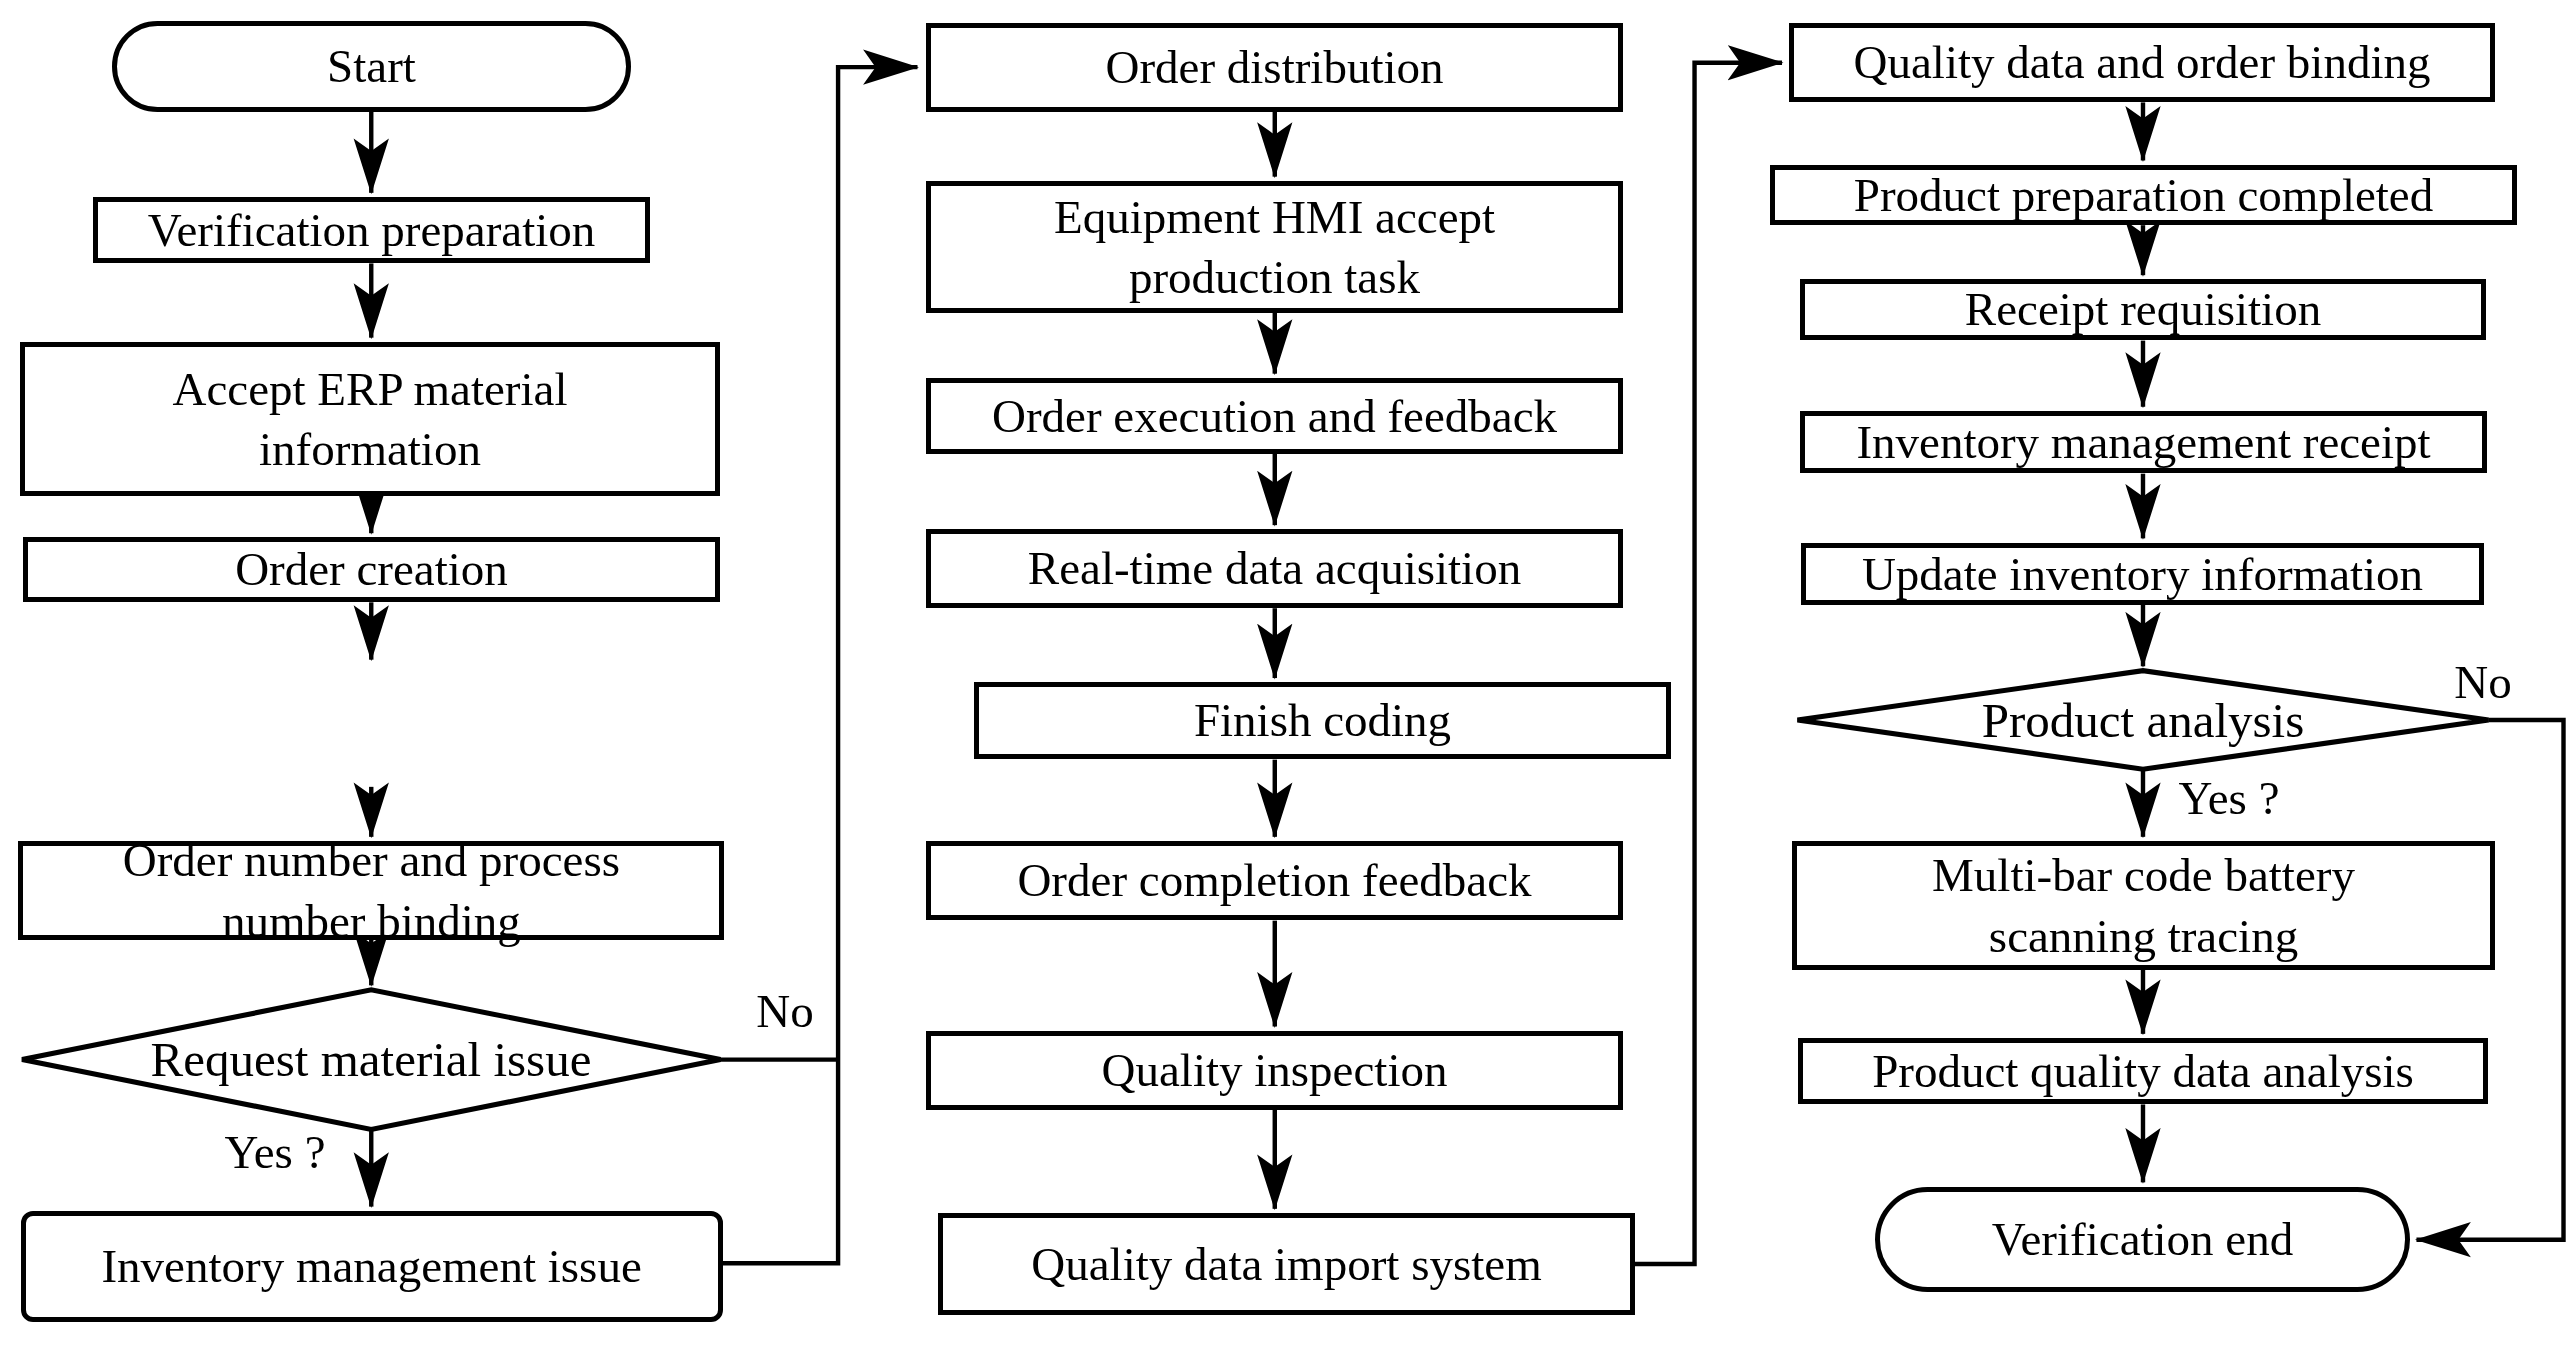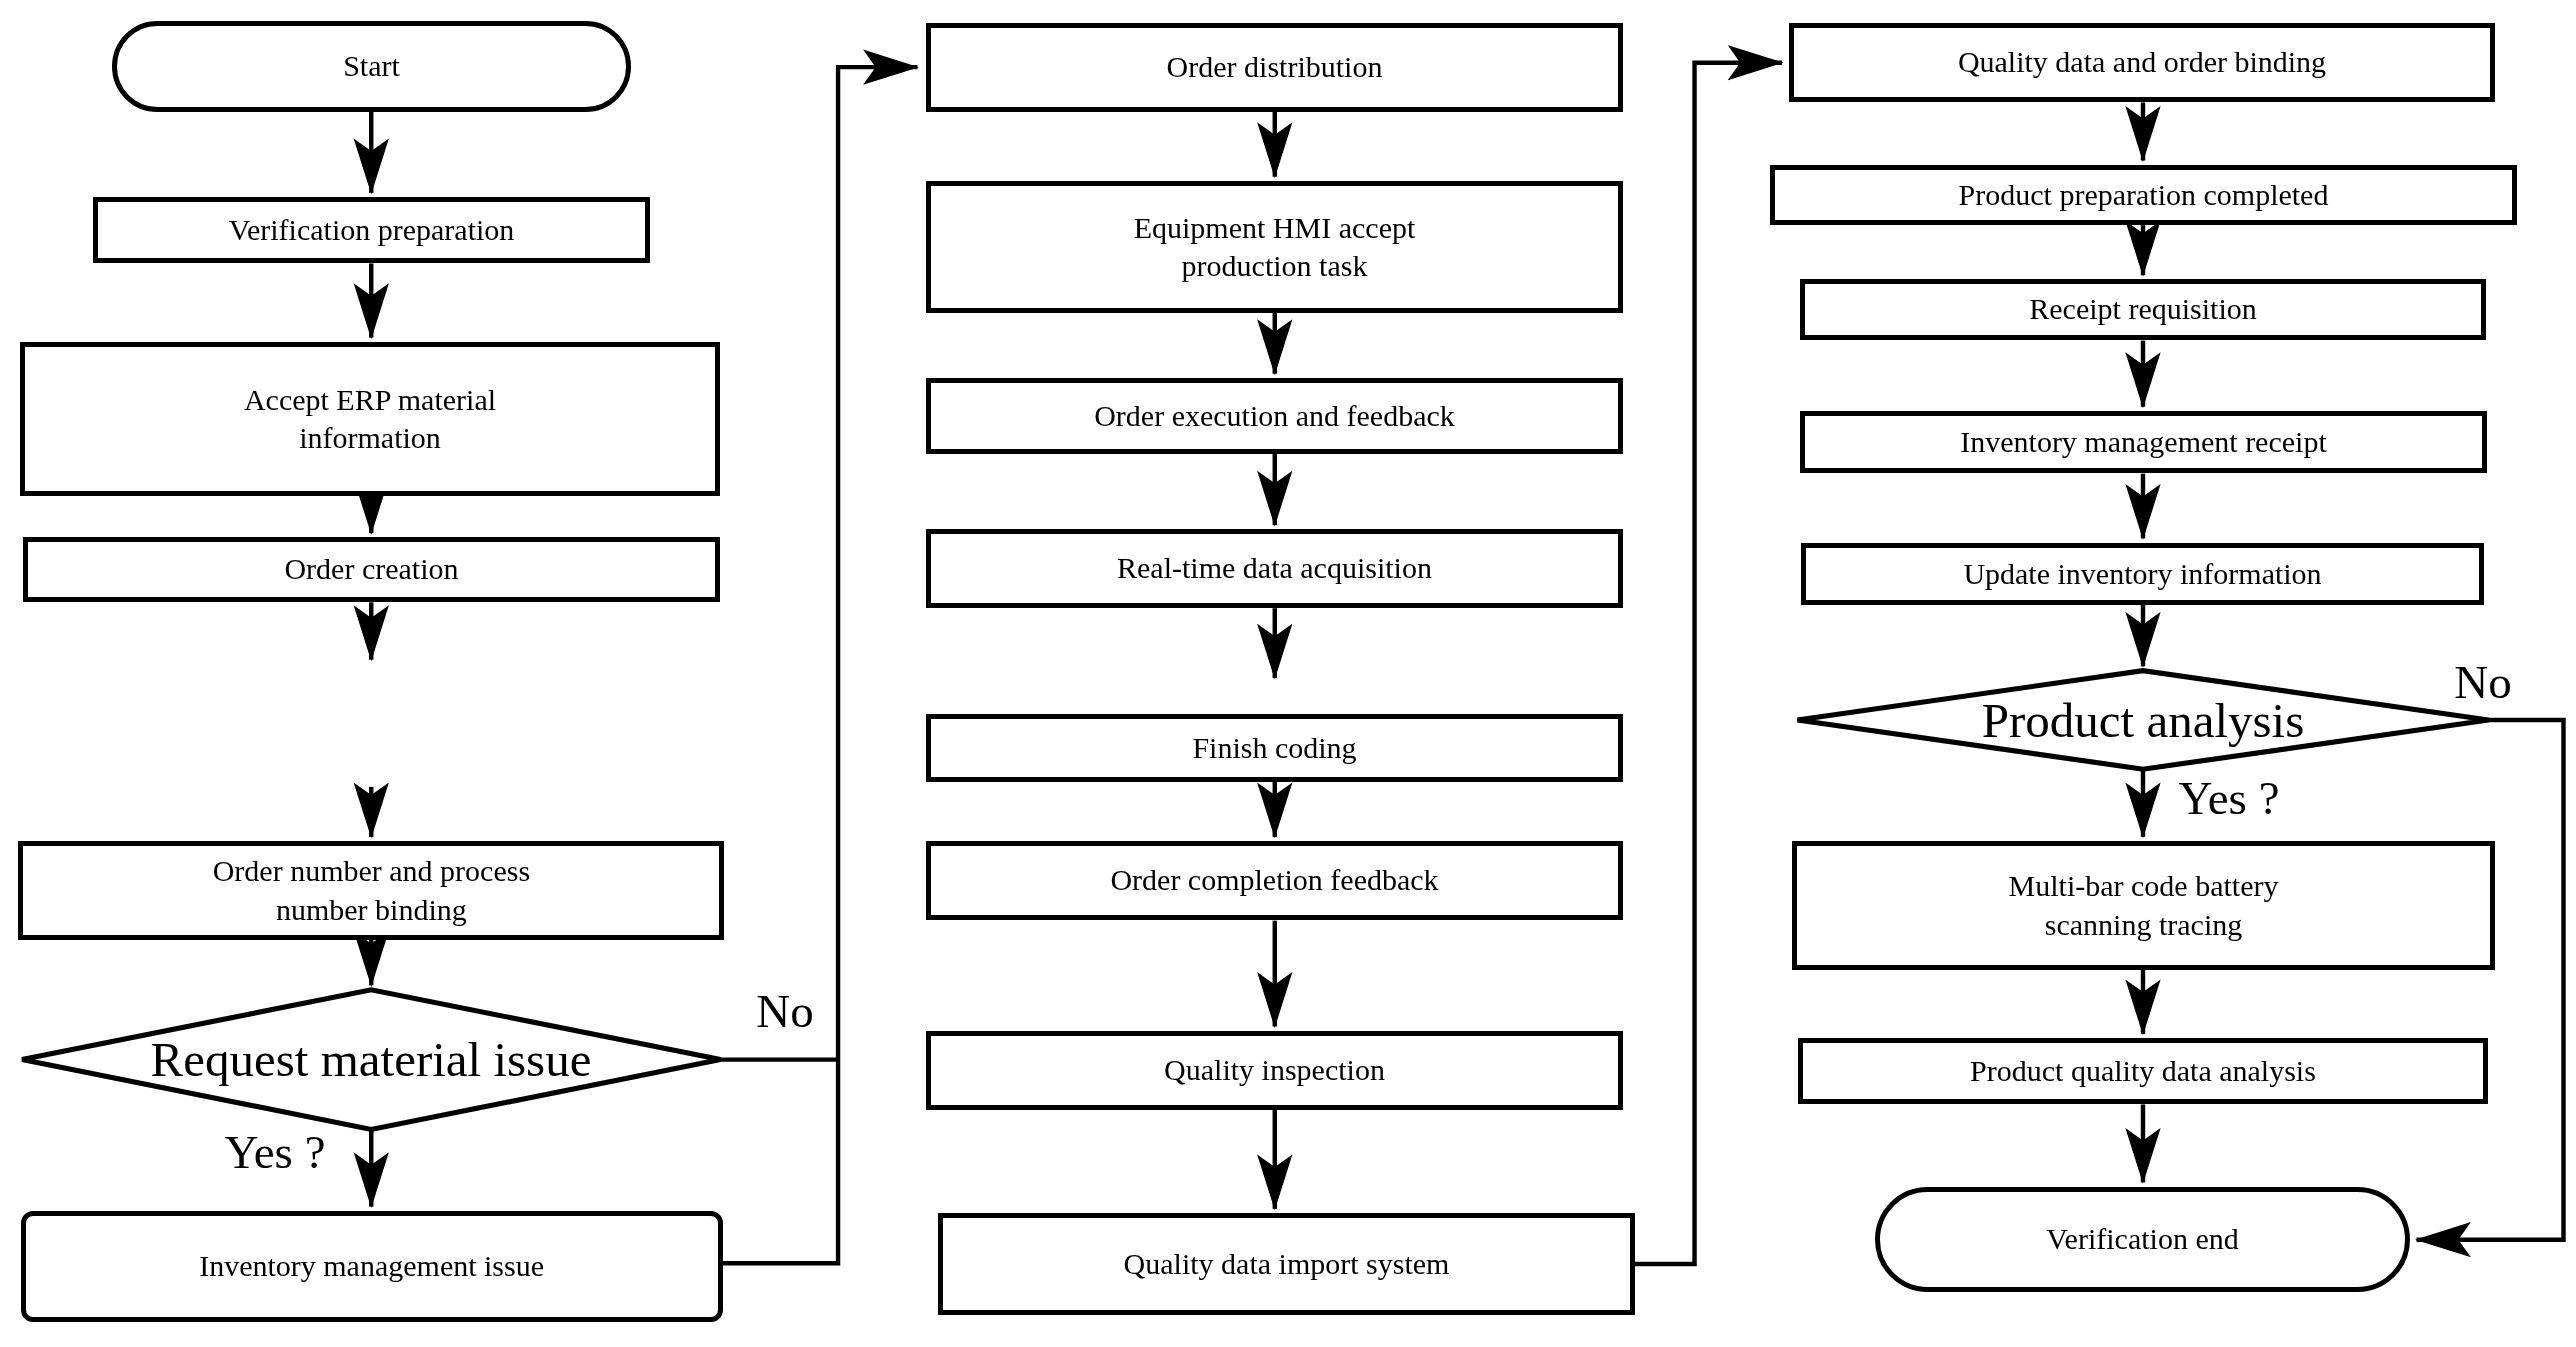--- a/index.html
+++ b/index.html
@@ -4,21 +4,21 @@
 <style>
   html,body{margin:0;padding:0;background:#ffffff;}
   #canvas{
     position:relative;width:2576px;height:1348px;background:#ffffff;
     font-family:"Liberation Serif","DejaVu Serif",serif;color:#000;
   }
   #edges{position:absolute;left:0;top:0;width:2576px;height:1348px;}
   .node{
     position:absolute;display:flex;align-items:center;justify-content:center;
     background:#ffffff;border:5.1px solid #000;box-sizing:border-box;
-    font-size:30px;line-height:1.28;text-align:center;
+    font-size:47px;line-height:1.28;text-align:center;
   }
   .node span{white-space:pre-line;}
   .terminal{border-radius:66px;}
   .dlabel{
     position:absolute;display:flex;align-items:center;justify-content:center;
     font-size:49px;text-align:center;background:transparent;border:none;
   }
   .edge-label{
     position:absolute;transform:translate(-50%,-50%);
     font-size:47px;white-space:nowrap;
@@ -30,21 +30,21 @@
   #n-order-creation{left:23px;top:537px;width:697px;height:65px;}
   #n-selected-bom{left:20px;top:664px;width:703px;height:123px;}
   #n-order-number-binding{left:18.4px;top:841px;width:706px;height:99px;}
   #n-inventory-management-issue{left:20.6px;top:1211px;width:702px;height:111px;border-radius:12px;}
   #l-request-material-issue{left:77px;top:1004px;width:588px;height:110px;justify-content:center;}
   
   #n-order-distribution{left:926px;top:23px;width:697px;height:89px;}
   #n-equipment-hmi{left:926px;top:181px;width:697px;height:132px;}
   #n-order-execution{left:926px;top:378px;width:697px;height:76px;}
   #n-real-time{left:926px;top:529px;width:697px;height:79px;}
-  #n-finish-coding{left:926px;top:682px;width:697px;height:68px;margin-top:32px;}
+  #n-finish-coding{left:974px;top:682px;width:697px;height:77px;}
   #n-order-completion{left:926px;top:841px;width:697px;height:79px;}
   #n-quality-inspection{left:926px;top:1031px;width:697px;height:79px;}
   #n-quality-data-import{left:938px;top:1213px;width:697px;height:102px;}
   
   #n-quality-data-order-binding{left:1789px;top:23px;width:706px;height:79px;}
   #n-product-preparation{left:1770px;top:165px;width:747px;height:60px;}
   #n-receipt-requisition{left:1800px;top:279px;width:686px;height:61px;}
   #n-inventory-management-receipt{left:1800px;top:411px;width:687px;height:62px;}
   #n-update-inventory{left:1801px;top:543px;width:683px;height:62px;}
   #l-product-analysis{left:1849px;top:665px;width:588px;height:110px;}

